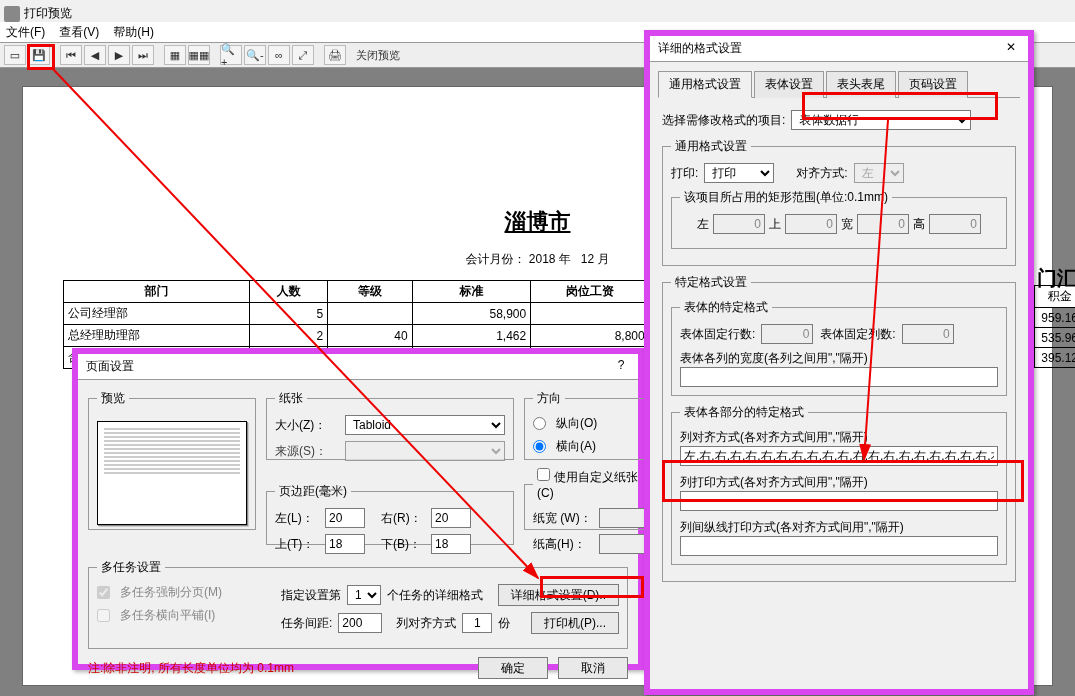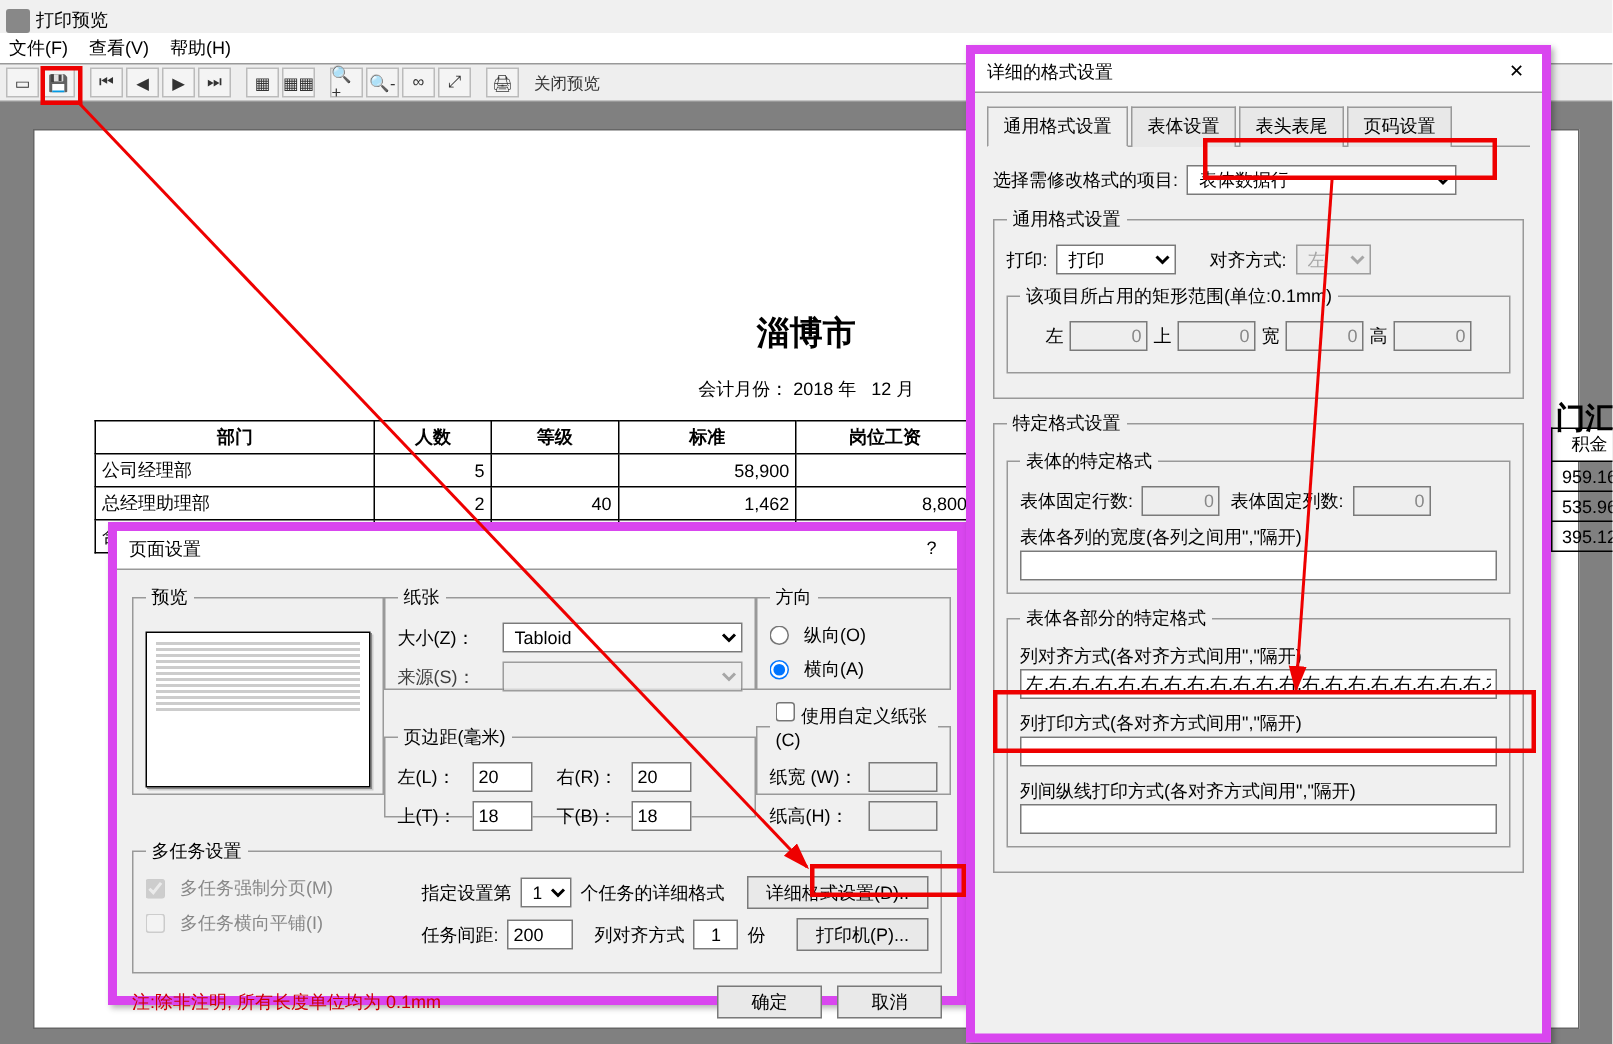--- a/index.html
+++ b/index.html
@@ -13,21 +13,21 @@
 .menubar span { cursor: default; }
 .toolbar { height: 26px; border-top: 1px solid #999; border-bottom: 1px solid #999; display: flex; align-items: center; padding: 0 4px; gap: 2px; background: #eee; }
 .tbtn { width: 22px; height: 20px; border: 1px solid #bbb; background: #f4f4f4; display: flex; align-items: center; justify-content: center; font-size: 11px; color: #333; }
 .tbtn.sep { width: 6px; border: none; background: transparent; }
 .tbtn.close-prev { width: auto; padding: 0 8px; border: none; background: transparent; }
 .red-box { position: absolute; border: 3px solid #e00; pointer-events: none; }
 
 
 .workspace { position: absolute; left: 0; top: 68px; right: 0; bottom: 0; background: #808080; padding: 18px 22px; }
 .paper { background: #fff; border: 1px solid #666; position: relative; height: 600px; padding: 30px 40px; }
-.paper-title { text-align: center; font-size: 22px; font-weight: bold; font-family: SimSun; margin-top: 90px; }
+.paper-title { text-align: center; font-size: 22px; font-weight: bold; font-family: SimSun; margin-top: 90px; text-decoration: underline; }
 .paper-sub { text-align: center; margin-top: 14px; }
 .tbl { border-collapse: collapse; margin-top: 12px; width: 100%; }
 .tbl th, .tbl td { border: 1px solid #000; padding: 2px 4px; font-size: 12px; text-align: center; height: 20px; }
 .tbl td.r { text-align: right; }
 .tbl td.l { text-align: left; }
 .small-tbl { position: absolute; right: -10px; top: 285px; border-collapse: collapse; }
 .small-tbl td { border: 1px solid #000; padding: 2px 6px; font-size: 12px; text-align: right; height: 20px; }
 
 
 .dlg { position: absolute; background: #f0f0f0; border: 6px solid #d946ef; box-shadow: 2px 2px 4px rgba(0,0,0,.3); }
@@ -169,21 +169,21 @@
   </tbody>
     </table>
   <div style="position:absolute;right:-2px;top:265px;font-size:20px;font-weight:bold;font-family:SimSun">门汇</div>
 
   <div class="dlg page-setup">
     <div class="dlg-title">
       <span>页面设置</span>
       <span class="close">?</span>
     </div>
     <div class="dlg-body">
-      <div style="display:flex;">
+      <div style="display:flex;gap:10px">
         <fieldset style="width:190px;height:140px">
           <legend>预览</legend>
           <div style="display:flex;justify-content:center;padding-top:6px">
             <div class="preview-thumb">
               <div class="lin"></div>
                 <div class="lin"></div>
                 <div class="lin"></div>
                 <div class="lin"></div>
               <div class="lin"></div>
                 <div class="lin"></div>
@@ -305,21 +305,21 @@
     </div>
     <div class="detail-body">
       <div class="row">
         <span>选择需修改格式的项目:</span>
         <select class="sel" style="width:180px"><option>表体数据行</option></select>
       </div>
       <fieldset style="margin-top:8px">
         <legend>通用格式设置</legend>
         <div class="row">
           <span>打印:</span>
-          <select class="sel" style="width:80px"><option>打印</option></select>
+          <select class="sel" style="width:70px"><option>打印</option></select>
           <span style="margin-left:16px">对齐方式:</span>
           <select class="sel" disabled="" style="width:50px"><option>左</option></select>
         </div>
         <fieldset style="margin-top:6px">
           <legend>该项目所占用的矩形范围(单位:0.1mm)</legend>
           <div class="row" style="justify-content:center;gap:4px">
             <span>左</span>
               <input class="txt num-in" disabled="" value="0" style="">
             <span>上</span>
               <input class="txt num-in" disabled="" value="0" style="">

